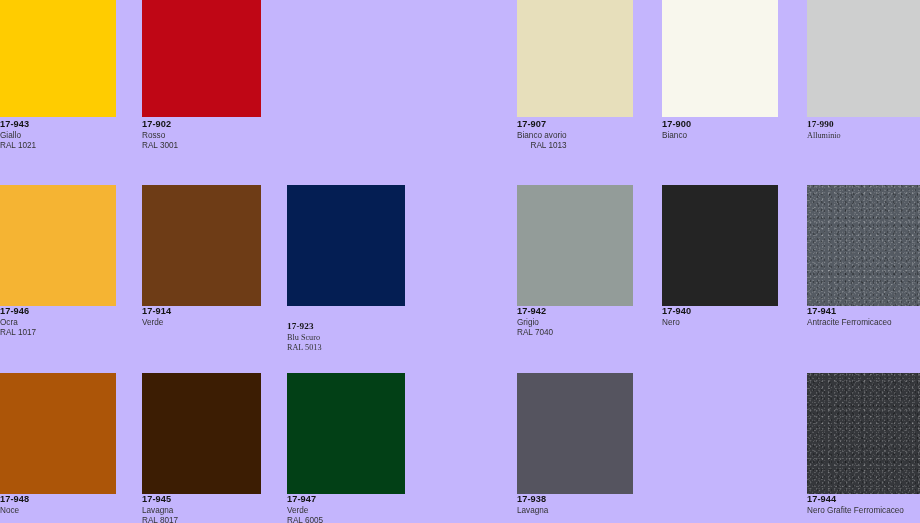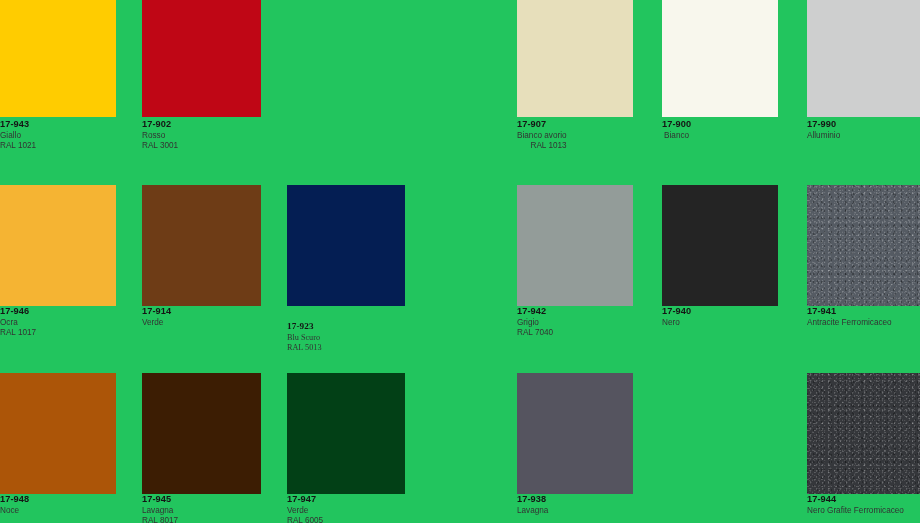--- a/index.html
+++ b/index.html
@@ -7,21 +7,21 @@
     margin: 0; padding: 0;
     width: 920px; height: 523px;
     background: #ffffff;
     font-family: "Liberation Sans", sans-serif;
     overflow: hidden;
   }
   #sheet {
     position: relative;
     width: 920px;
     height: 523px;
-    background: #22c55e;
+    background: #c4b5fd;
   }
   .swatch-cell {
     position: absolute;
   }
   .chip {
     width: 100%;
     height: 100%;
     display: block;
   }
   .chip.textured {
@@ -91,28 +91,28 @@
       <span class="chip" title="#E7DFBB" style="background-color: rgb(231, 223, 187);"></span>
     </div>
     <div class="label-block" style="left: 517px; top: 120px;">
       <span class="code">17-907</span>
       <span class="name">Bianco avorio</span>
       <span class="ral">RAL 1013</span>
     </div>
     <div class="swatch-cell" style="left: 662px; top: 0px; width: 116px; height: 117px;">
       <span class="chip" title="#F8F7ED" style="background-color: rgb(248, 247, 237);"></span>
     </div>
-    <div class="label-block" style="left: 662px; top: 120px; text-align: center;">
+    <div class="label-block" style="left: 662px; top: 120px;">
       <span class="code">17-900</span>
       <span class="name">Bianco</span>
     </div>
     <div class="swatch-cell" style="left: 807px; top: 0px; width: 113px; height: 117px;">
       <span class="chip" title="#CECFCF" style="background-color: rgb(206, 207, 207);"></span>
     </div>
-    <div class="label-block" style="left: 807px; top: 120px;">
+    <div class="label-block" style="left: 807px; top: 120px; font-family: Liberation Serif, serif;">
       <span class="code">17-990</span>
       <span class="name">Alluminio</span>
     </div>
     <div class="swatch-cell" style="left: 0px; top: 185px; width: 116px; height: 121px;">
       <span class="chip" title="#F5B433" style="background-color: rgb(245, 180, 51);"></span>
     </div>
     <div class="label-block" style="left: 0px; top: 307px;">
       <span class="code">17-946</span>
       <span class="name">Ocra</span>
       <span class="ral">RAL 1017</span>

